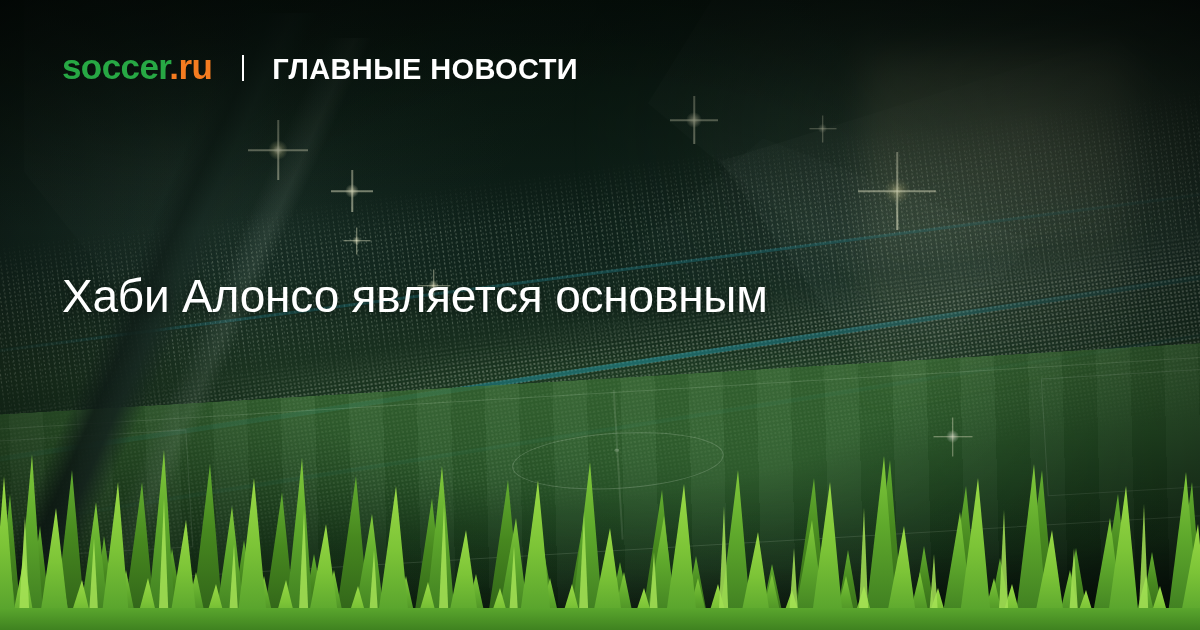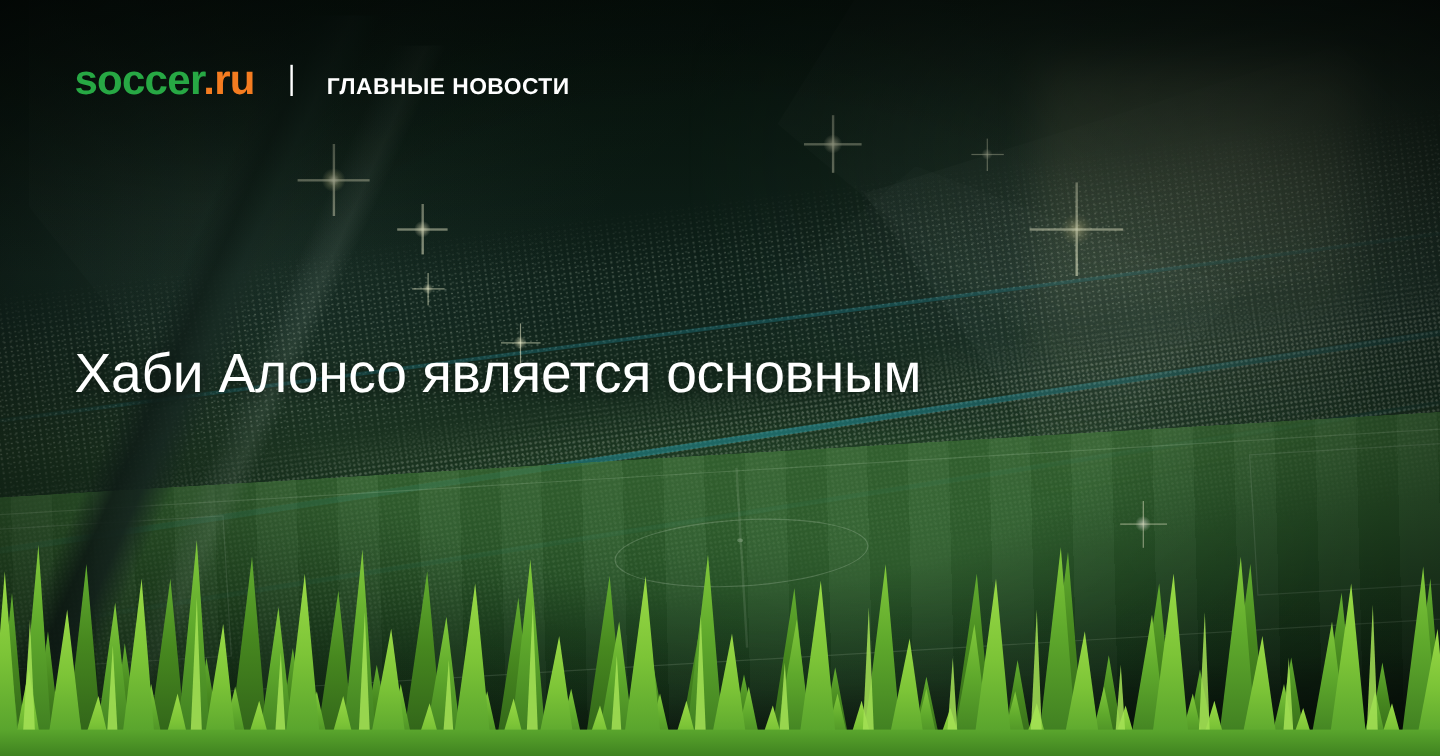--- a/index.html
+++ b/index.html
@@ -341,30 +341,30 @@
     display: inline-block;
     width: 2px;
     height: 26px;
     background: #ffffff;
     margin: 0 16px 0 18px;
     position: relative;
     top: 2px;
   }
   .kicker {
     color: #ffffff;
-    font-size: 19px;
+    font-size: 29px;
     font-weight: 700;
     letter-spacing: 0.4px;
     line-height: 1;
   }
 
   .headline {
     position: absolute;
     left: 62px;
-    top: 252px;
+    top: 237px;
     width: 1000px;
     color: #ffffff;
     font-size: 46px;
     font-weight: 400;
     line-height: 1.25;
     letter-spacing: -0.2px;
     text-shadow: 0 2px 10px rgba(0,0,0,0.45);
   }
   .headline .ln { display: block; }
 </style>

